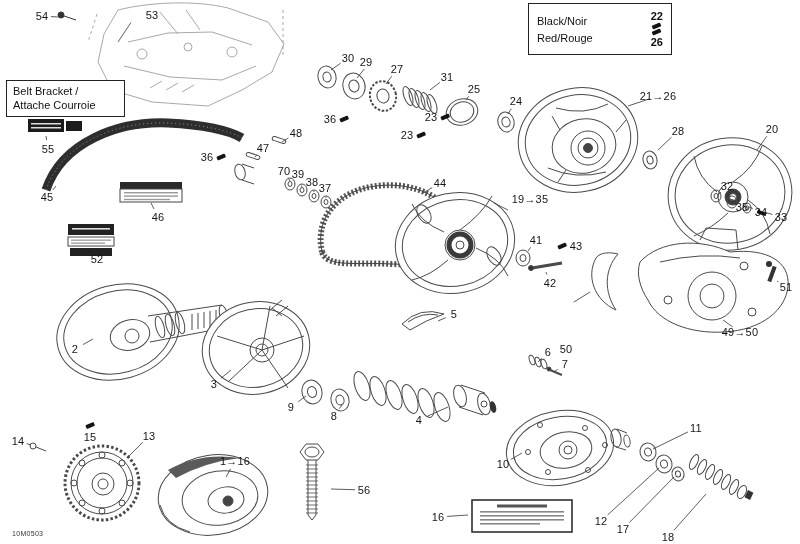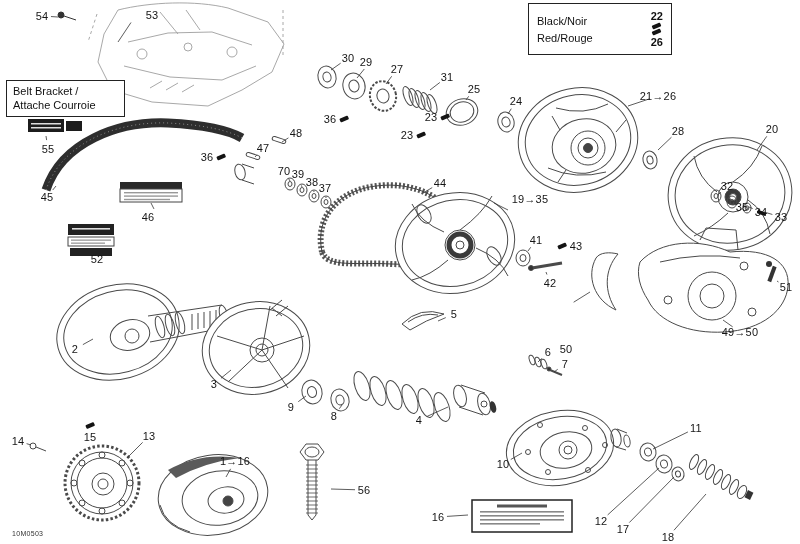--- a/index.html
+++ b/index.html
@@ -423,21 +423,21 @@
       </div>
       <div class="callout" style="left: 136px; top: 15px; padding-left: 32px;">
         <span>53</span>
       </div>
       <div class="callout" style="left: 48px; top: 149px;">
         <span>55</span>
       </div>
       <div class="callout" style="left: 47px; top: 197px;">
         <span>45</span>
       </div>
-      <div class="callout" style="left: 148px; top: 217px;">
+      <div class="callout" style="left: 158px; top: 217px;">
         <span>46</span>
       </div>
       <div class="callout" style="left: 97px; top: 259px;">
         <span>52</span>
       </div>
       <div class="callout" style="left: 296px; top: 133px;">
         <span>48</span>
       </div>
       <div class="callout" style="left: 263px; top: 148px;">
         <span>47</span>

